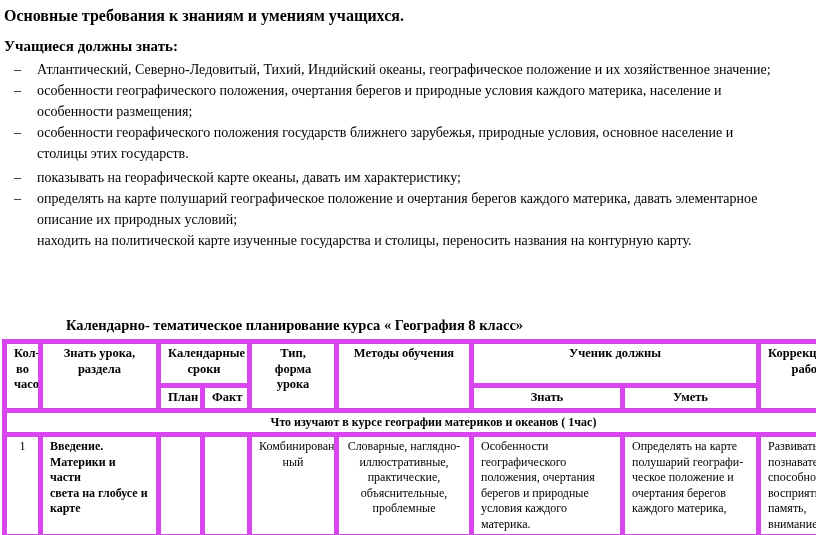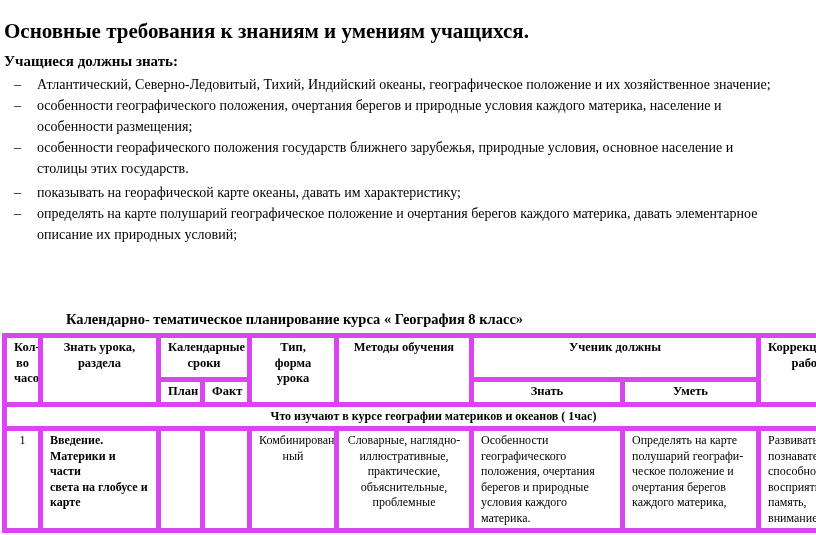--- a/index.html
+++ b/index.html
@@ -1,21 +1,21 @@
 <!DOCTYPE html>
 <html><head>
 <meta charset="utf-8">
 <style>
   html,body{margin:0;padding:0;background:#fff;}
   .page{
     position:relative;width:816px;height:535px;overflow:hidden;
     background:#ffffff;color:#000;
     font-family:"Liberation Serif", serif;
   }
-  .doc-heading{font-size:21px;font-weight:bold;margin:20px 0 0 4px;line-height:22px;}
+  .doc-heading{font-size:16px;font-weight:bold;margin:5px 0 0 4px;line-height:22px;}
   .sub-heading{font-size:15px;font-weight:bold;margin:10px 0 0 4px;line-height:19px;}
   .req-list{margin:3px 0 0 0;padding:0;}
   .req-item{position:relative;padding-left:37px;font-size:14px;line-height:21px;}
   .req-item .dash{position:absolute;left:14px;top:0;}
   .pre{white-space:pre-line;}
   .table-title{font-size:14.5px;font-weight:bold;margin:64px 0 0 66px;line-height:20px;}
   table.plan{border-collapse:collapse;table-layout:fixed;width:858px;margin:4px 0 0 2px;}
   table.plan th, table.plan td{
     border:5px solid #d946ef;vertical-align:top;padding:2px 7px;overflow:hidden;
   }
@@ -58,20 +58,24 @@
 
   <div class="req-list">
     <div class="req-item">
       <span class="dash">–</span>
       <span class="pre">показывать на георафической карте океаны, давать им характеристику;</span>
     </div>
     <div class="req-item">
       <span class="dash">–</span>
       <span class="pre">определять на карте полушарий географическое положение и очертания берегов каждого материка, давать элементарное
 описание их природных условий;</span>
+    </div>
+    <div class="req-item">
+      <span class="dash"></span>
+      <span class="pre">находить на политической карте изученные государства и столицы, переносить названия на контурную карту.</span>
     </div>
   </div>
 
   <div class="table-title">Календарно- тематическое планирование курса  « География  8 класс»</div>
 
   <table class="plan">
     <colgroup>
       <col style="width:36px">
         <col style="width:118px">
         <col style="width:44px">

